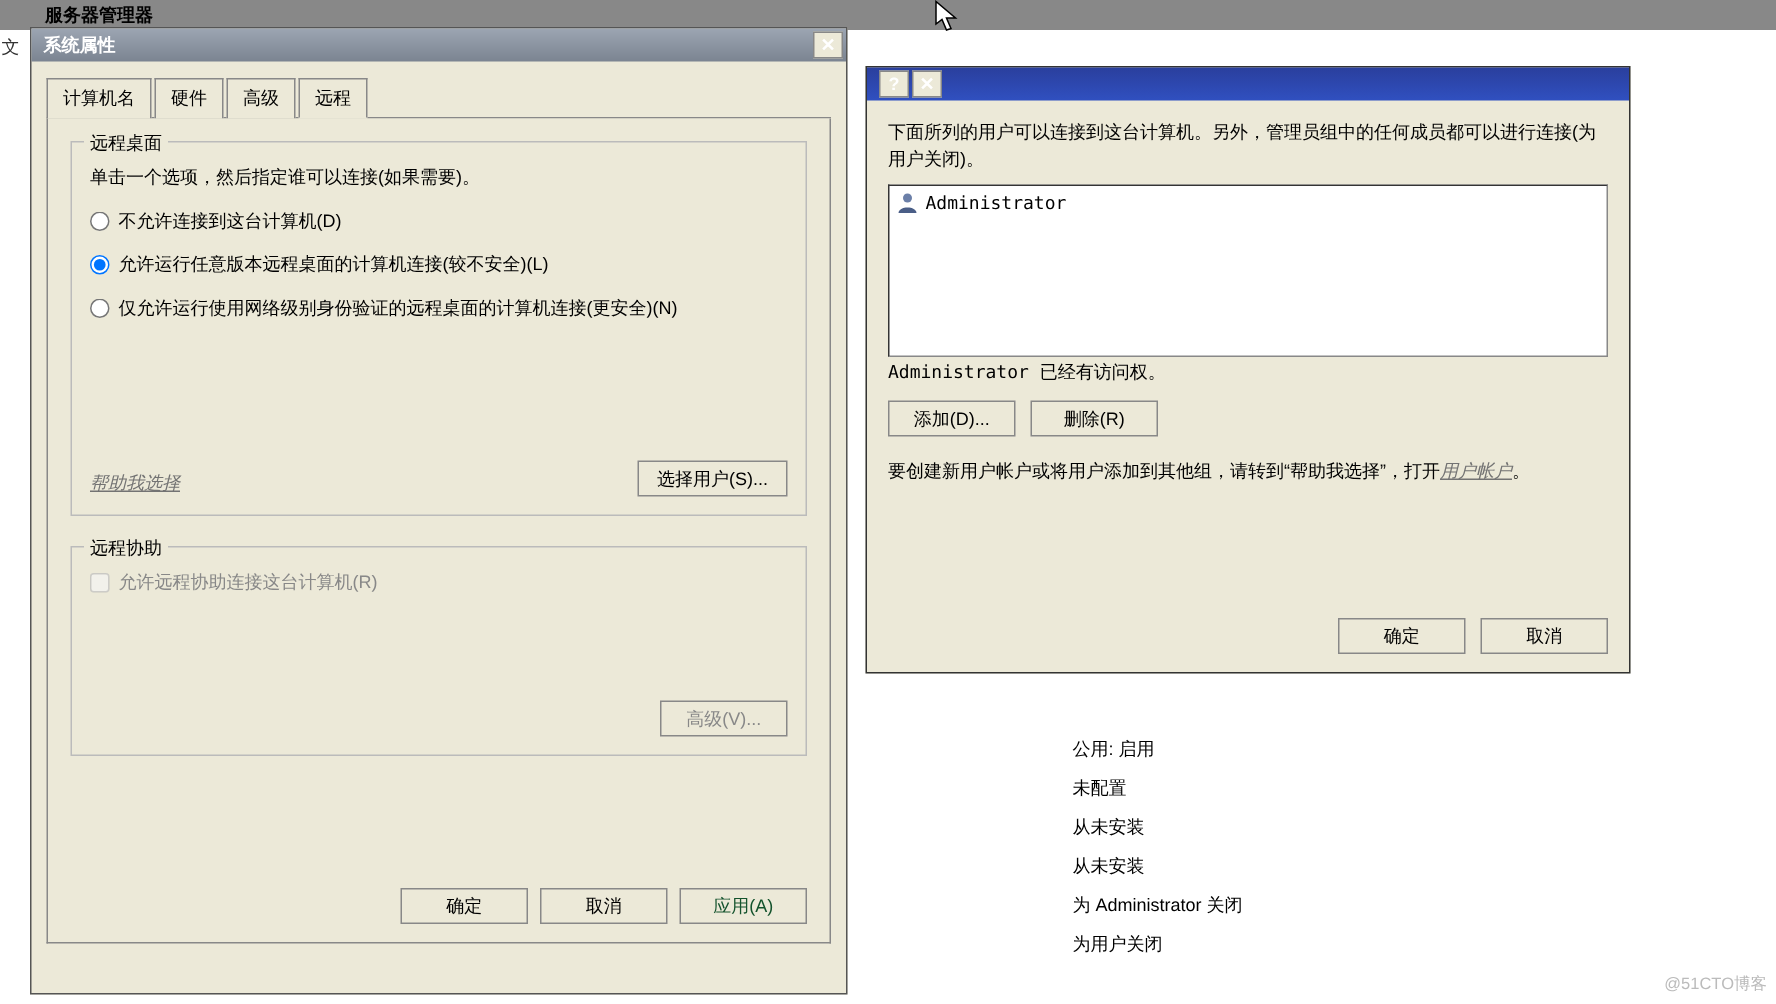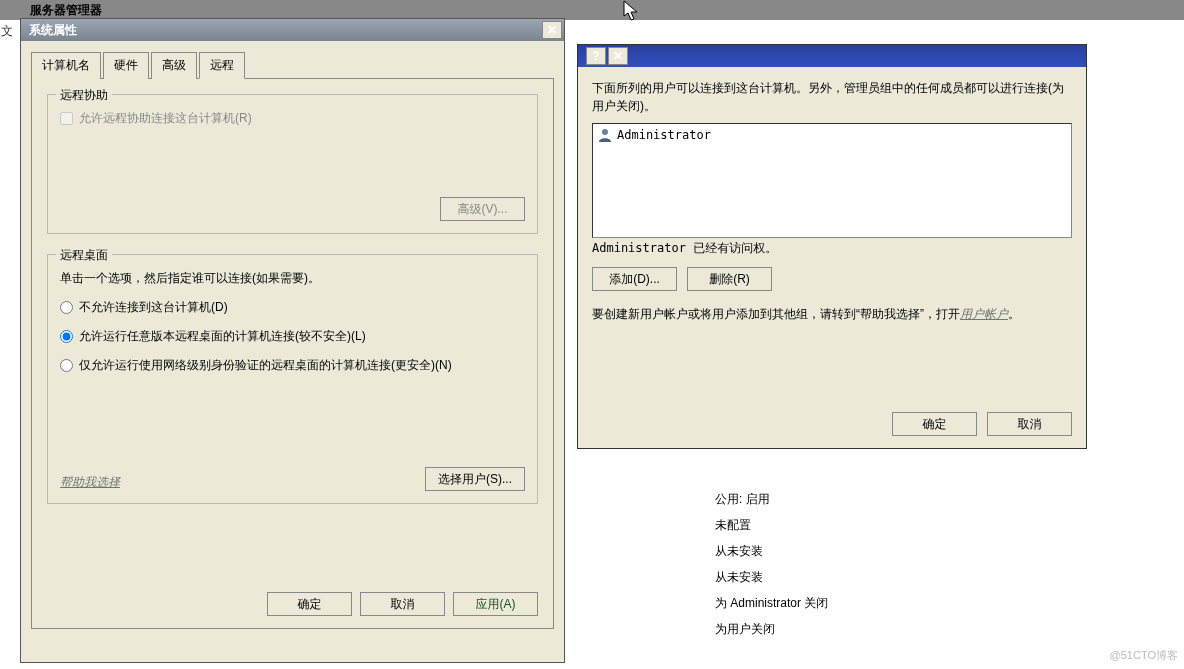--- a/index.html
+++ b/index.html
@@ -71,31 +71,20 @@
     <div class="closebtn">✕</div>
   </div>
   <div class="tabs">
     <div class="tab">计算机名</div>
     <div class="tab">硬件</div>
     <div class="tab">高级</div>
     <div class="tab active">远程</div>
   </div>
   <div class="tabcontent">
 
-    <div class="groupbox" style="height:140px;">
-      <span class="legend">远程协助</span>
-      <label class="chk">
-        <input type="checkbox" disabled="" style="">
-        <span>允许远程协助连接这台计算机(R)</span>
-      </label>
-      <div style="position:absolute; bottom:12px; right:12px;">
-        <button class="btn" disabled="" style="color:#888;">高级(V)...</button>
-      </div>
-    </div>
-
     <div class="groupbox" style="height:250px;">
       <span class="legend">远程桌面</span>
       <div style="margin-bottom:10px;">单击一个选项，然后指定谁可以连接(如果需要)。</div>
 
       <div class="radio-row">
         <input type="radio" name="rd" style="">
         <span>不允许连接到这台计算机(D)</span>
       </div>
       <div class="radio-row">
         <input type="radio" name="rd" checked="" style="">
@@ -104,20 +93,31 @@
       <div class="radio-row">
         <input type="radio" name="rd" style="">
         <span style="max-width:380px; display:inline-block;">仅允许运行使用网络级别身份验证的远程桌面的计算机连接(更安全)(N)</span>
       </div>
 
       <div style="position:absolute; bottom:12px; left:12px;">
         <a class="link">帮助我选择</a>
       </div>
       <div style="position:absolute; bottom:12px; right:12px;">
         <button class="btn">选择用户(S)...</button>
+      </div>
+    </div>
+
+    <div class="groupbox" style="height:140px;">
+      <span class="legend">远程协助</span>
+      <label class="chk">
+        <input type="checkbox" disabled="" style="">
+        <span>允许远程协助连接这台计算机(R)</span>
+      </label>
+      <div style="position:absolute; bottom:12px; right:12px;">
+        <button class="btn" disabled="" style="color:#888;">高级(V)...</button>
       </div>
     </div>
 
     <div class="btnrow-bottom">
       <button class="btn">确定</button>
       <button class="btn">取消</button>
       <button class="btn" disabled="" style="color:#14532d;">应用(A)</button>
     </div>
   </div>
 </div>

